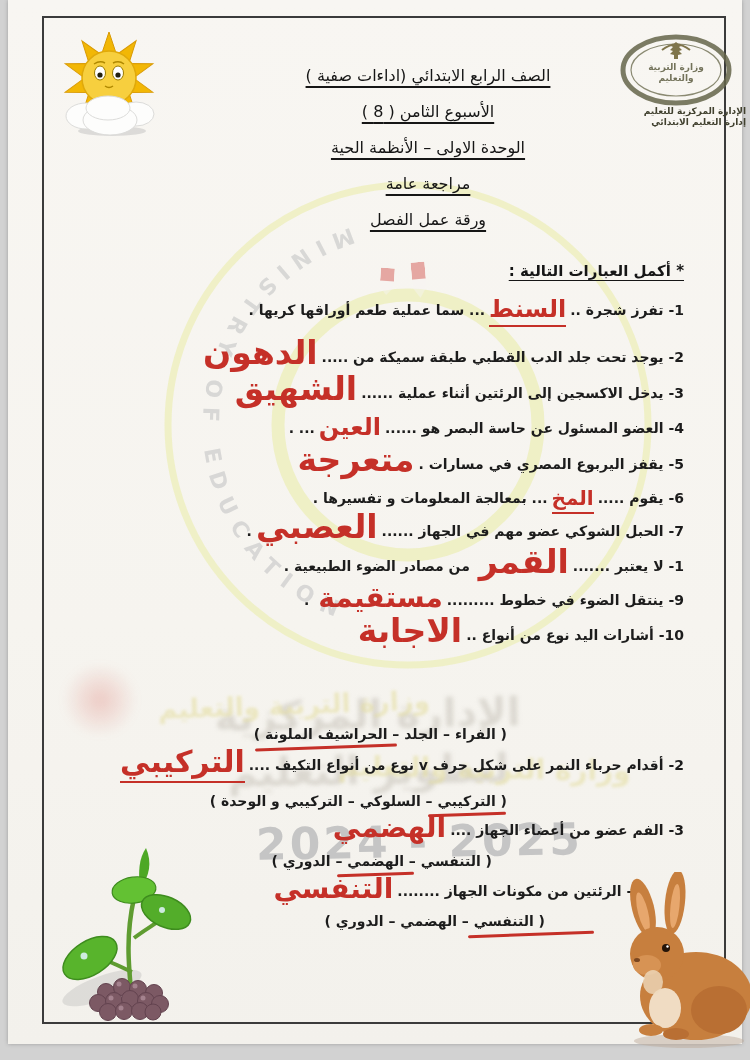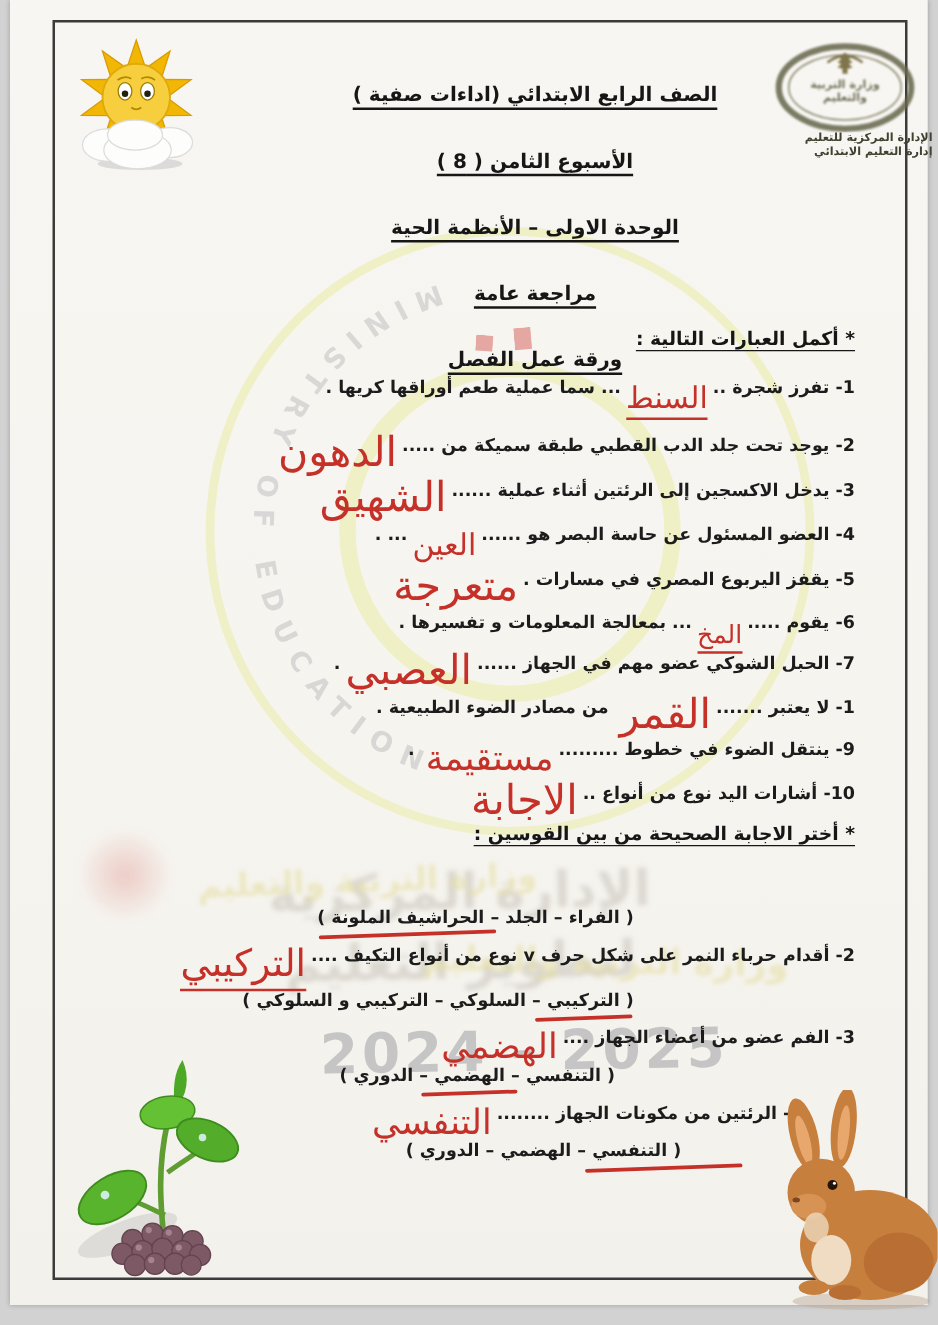--- a/index.html
+++ b/index.html
@@ -44,34 +44,34 @@
     clip-path:polygon(0 0,100% 0,100% 70%,50% 100%,0 70%);
   }
   .flag1{left:372px;top:268px;width:14px;height:27px;transform:rotate(4deg);}
   .flag2{left:404px;top:262px;width:14px;height:36px;transform:rotate(-5deg);}
   
   .header{
     position:absolute;left:250px;top:66px;width:340px;z-index:2;
     text-align:center;direction:rtl;
   }
   .hline{
-    font-size:16px;font-weight:bold;color:#161616;margin-bottom:34px;
+    font-size:16px;font-weight:normal;color:#161616;margin-bottom:17px;
     text-decoration:underline;text-underline-offset:5px;text-decoration-thickness:1.6px;
   }
   
   .sec-title{
     position:absolute;right:58px;z-index:2;direction:rtl;font-size:15px;font-weight:bold;color:#161616;
     text-decoration:underline;text-underline-offset:4px;white-space:nowrap;
   }
   .q,.opts{
     position:absolute;right:58px;z-index:2;direction:rtl;white-space:nowrap;
     font-size:14px;font-weight:700;color:#1c1c1c;line-height:20px;
   }
   .ans{
-    color:#c53028;font-weight:normal;line-height:0;position:relative;top:12px;margin:0 4px;
+    color:#c53028;font-weight:bold;line-height:0;position:relative;top:2px;margin:0 4px;
   }
   .s18{font-size:18px}.s20{font-size:20px}.s24{font-size:24px}
   .s26{font-size:33px}.s28{font-size:28px}.s30{font-size:30px}
   .u{border-bottom:2.5px solid #c53028;padding-bottom:2px;}
   .picked{position:relative;}
   .picked::after{
     content:'';position:absolute;right:-10px;left:-10px;bottom:-7px;height:3px;
     background:#c53028;border-radius:3px;transform:rotate(-2deg);
   }
   .picked.widely::after{right:-60px;left:-6px;}
@@ -167,31 +167,30 @@
   <div class="q" style="top:556px;">
     <span>1- لا يعتبر .......</span><span class="ans s26">القمر</span><span> من مصادر الضوء الطبيعية .</span>
   </div>
   <div class="q" style="top:590px;">
     <span>9- ينتقل الضوء في خطوط .........</span><span class="ans s28">مستقيمة</span><span> .</span>
   </div>
   <div class="q" style="top:625px;">
     <span>10- أشارات اليد نوع من أنواع ..</span><span class="ans s26">الاجابة</span><span></span>
   </div>
 
-  <div class="sec-title" style="top:658px;">* أختر الاجابة الصحيحة من بين القوسين :</div>
 
   <div class="opts" style="top:724px;right:235px;">
     <span>( </span><span>الفراء</span><span> – </span><span>الجلد</span><span> – </span><span class="picked">الحراشيف الملونة</span><span> )</span>
   </div>
 
   <div class="q" style="top:755px;">
     <span>2- أقدام حرباء النمر على شكل حرف v نوع من أنواع التكيف ....</span><span class="ans s30 u">التركيبي</span>
   </div>
   <div class="opts" style="top:791px;right:235px;">
-    <span>( </span><span class="picked">التركيبي</span><span> – </span><span>السلوكي</span><span> – </span><span>التركيبي و السلوكي</span><span> )</span>
+    <span>( </span><span class="picked">التركيبي</span><span> – </span><span>السلوكي</span><span> – </span><span>التركيبي و الوحدة</span><span> )</span>
   </div>
 
   <div class="q" style="top:820px;">
     <span>3- الفم عضو من أعضاء الجهاز ....</span><span class="ans s28">الهضمي</span>
   </div>
   <div class="opts" style="top:851px;right:250px;">
     <span>( </span><span>التنفسي</span><span> – </span><span class="picked">الهضمي</span><span> – </span><span>الدوري</span><span> )</span>
   </div>
 
   <div class="q" style="top:881px;right:100px;">

